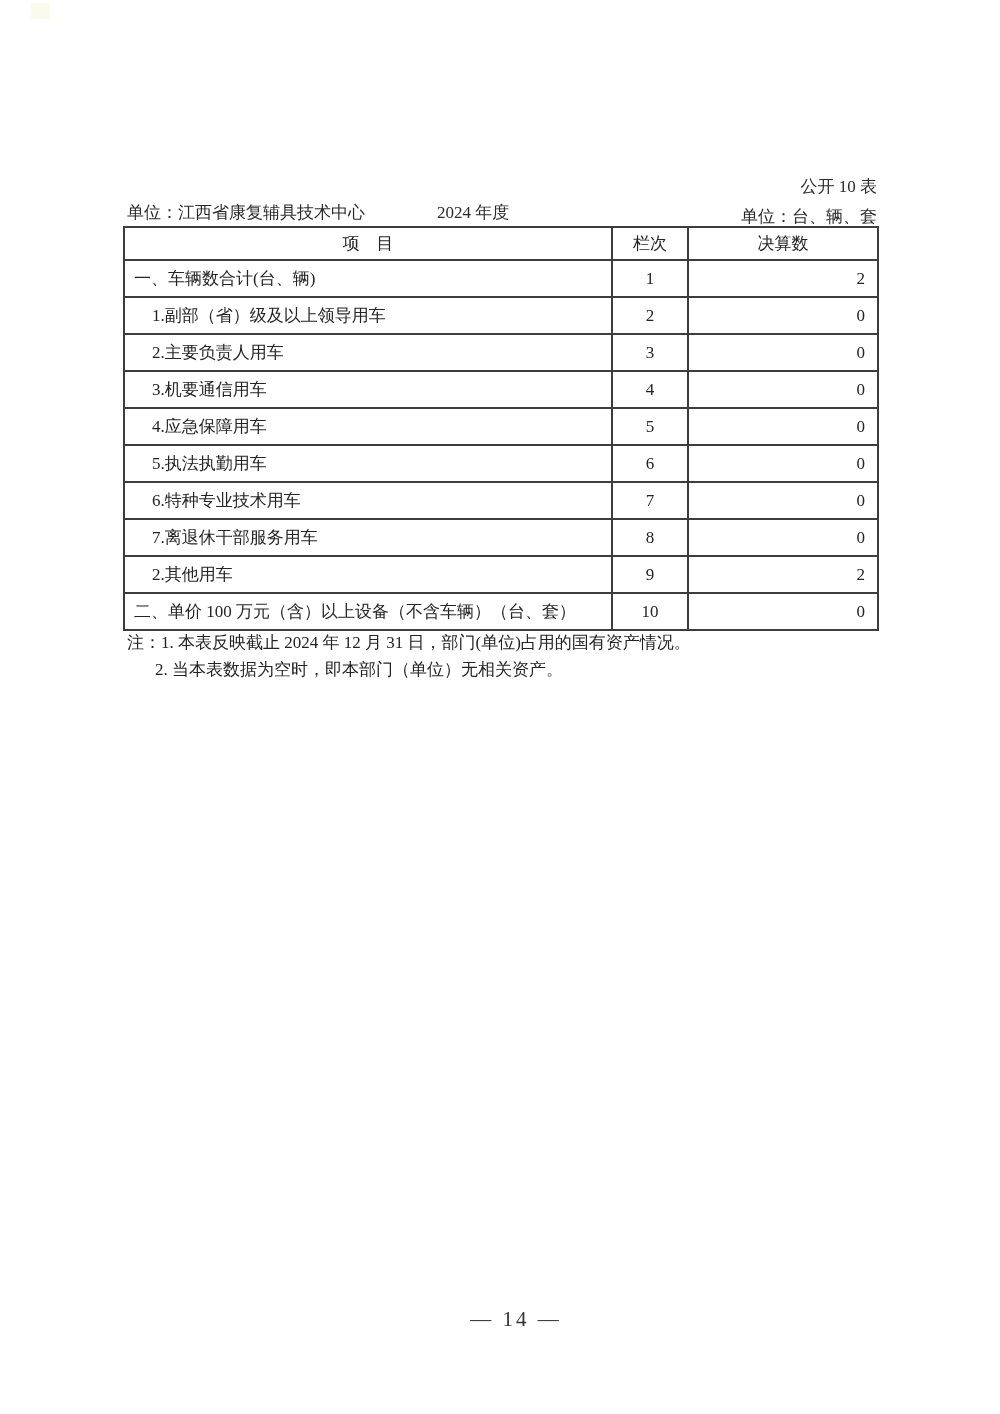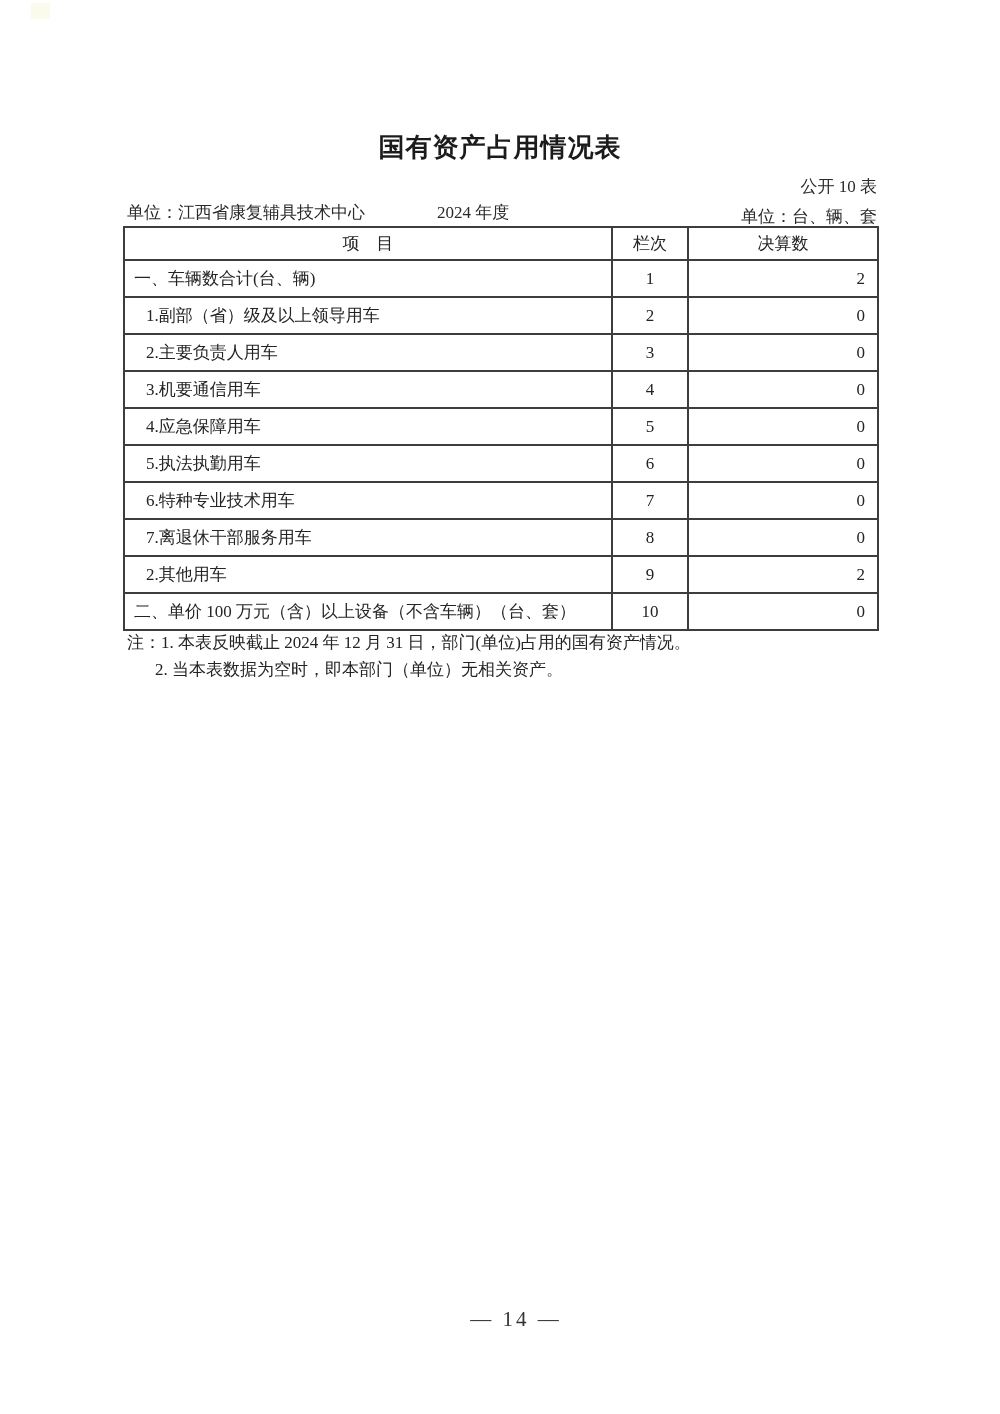--- a/index.html
+++ b/index.html
@@ -73,21 +73,21 @@
     overflow: hidden;
     white-space: nowrap;
   }
   table.asset-table th {
     font-weight: normal;
     height: 29px;
     text-align: center;
   }
   table.asset-table td { height: 33px; border-radius: 14px; }
   td.item-cell.section { padding-left: 9px;  text-align: left; }
-  td.item-cell.sub     { padding-left: 21px; text-align: left; }
+  td.item-cell.sub     { padding-left: 27px; text-align: left; }
   td.col-cell { text-align: center; }
   td.val-cell { text-align: right; padding-right: 12px; }
   .notes {
     position: absolute;
     left: 127px;
     top: 629px;
     width: 753px;
     font-size: 17px;
     line-height: 27px;
     color: #242424;
@@ -104,21 +104,20 @@
     color: #333333;
   }
 </style>
 </head>
 <body>
 
 <div class="page">
 
   <div class="artifact"></div>
 
-  <div class="doc-title">国有资产占用情况表</div>
 
   <div class="content-band meta-public">公开 10 表</div>
 
   <div class="content-band meta-units">
     <span class="unit-left">单位：江西省康复辅具技术中心</span>
     <span class="fiscal-year">2024 年度</span>
     <span class="unit-right">单位：台、辆、套</span>
   </div>
 
   <table class="asset-table">

